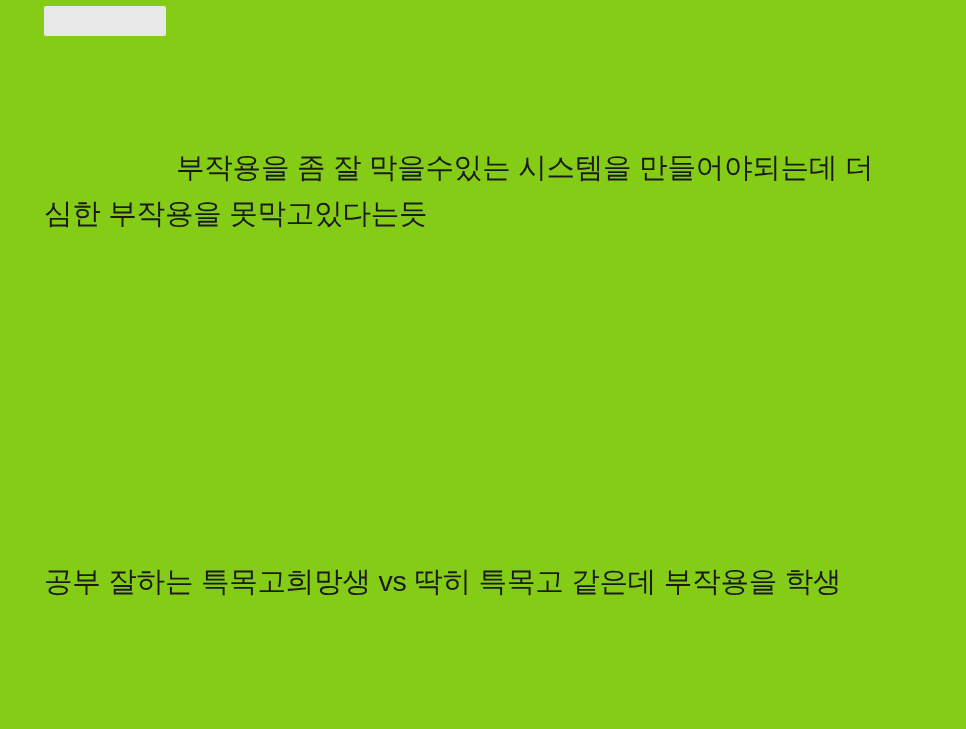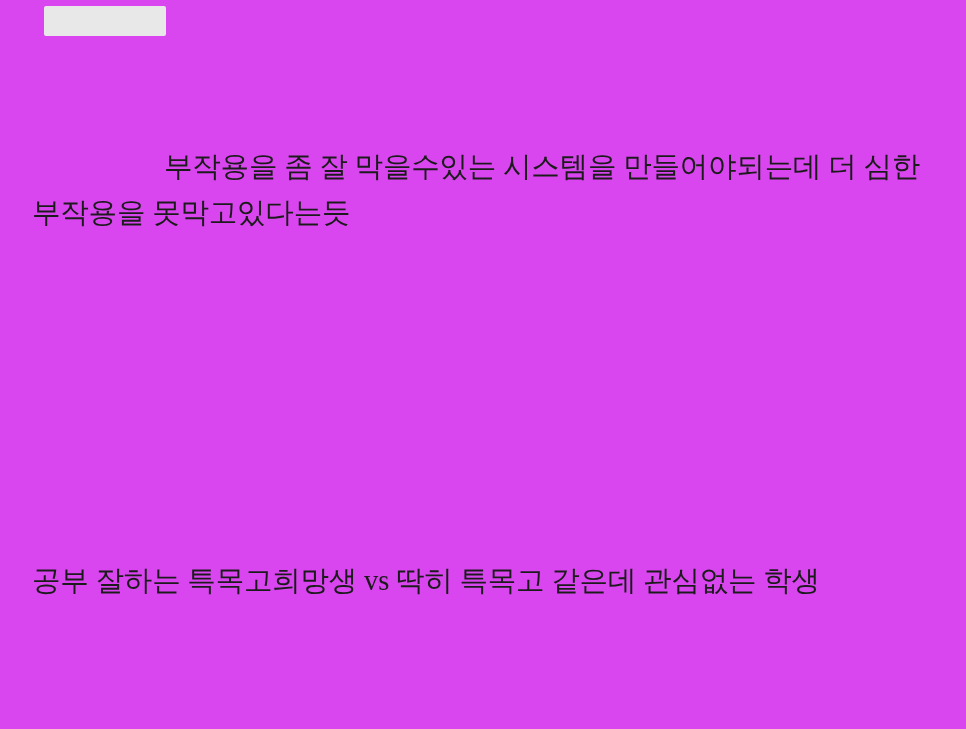--- a/index.html
+++ b/index.html
@@ -11,24 +11,23 @@
     width: 966px;
     height: 729px;
     background: #ffffff;
     font-family: "Liberation Sans", "DejaVu Sans", sans-serif;
     overflow: hidden;
   }
   .page {
     position: relative;
     width: 966px;
     height: 729px;
-    background: #d946ef;
+    background: #84cc16;
     box-sizing: border-box;
-    padding: 0 32px;
-    font-family: Liberation Serif, serif;
+    padding: 0 44px;
   }
   .redaction {
     position: absolute;
     left: 44px;
     top: 6px;
     width: 122px;
     height: 30px;
     background: #e8e8e8;
     border-radius: 2px;
   }
@@ -60,21 +59,21 @@
 <div class="page">
 
   <div class="redaction"></div>
 
   <div class="body-text">
 
     <p class="para"><span class="first-line-indent"></span><span>부작용을 좀 잘 막을수있는 시스템을 만들어야되는데 더 심한 부작용을 못막고있다는듯</span></p>
 
     <div class="spacer"></div>
 
-    <p class="para"><span>공부 잘하는 특목고희망생 vs 딱히 특목고 같은데 관심없는 학생</span></p>
+    <p class="para"><span>공부 잘하는 특목고희망생 vs 딱히 특목고 같은데 부작용을 학생</span></p>
 
     
 
     
 
     
 
     
 
     

